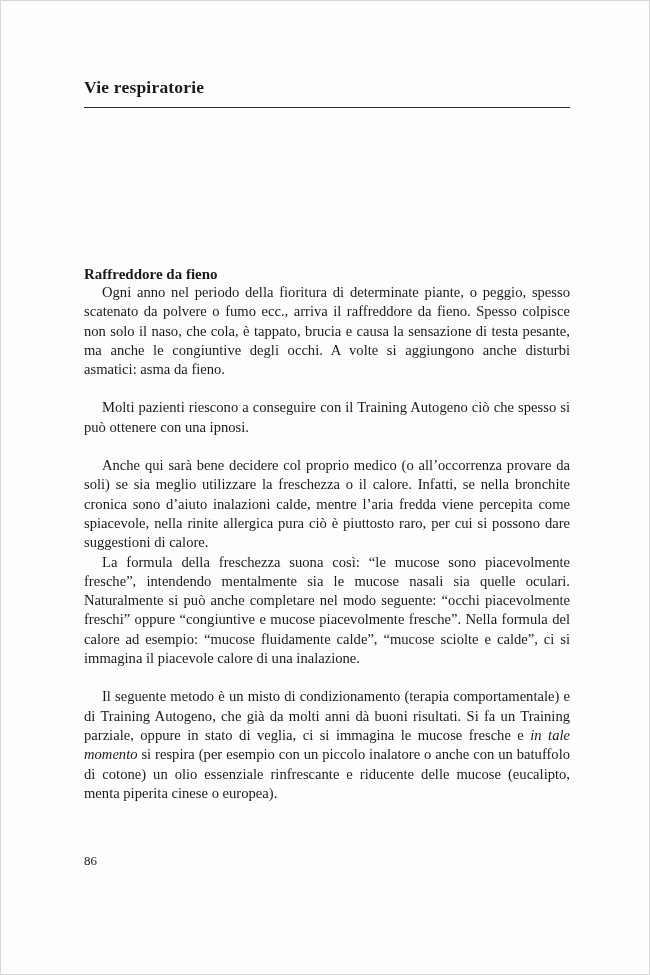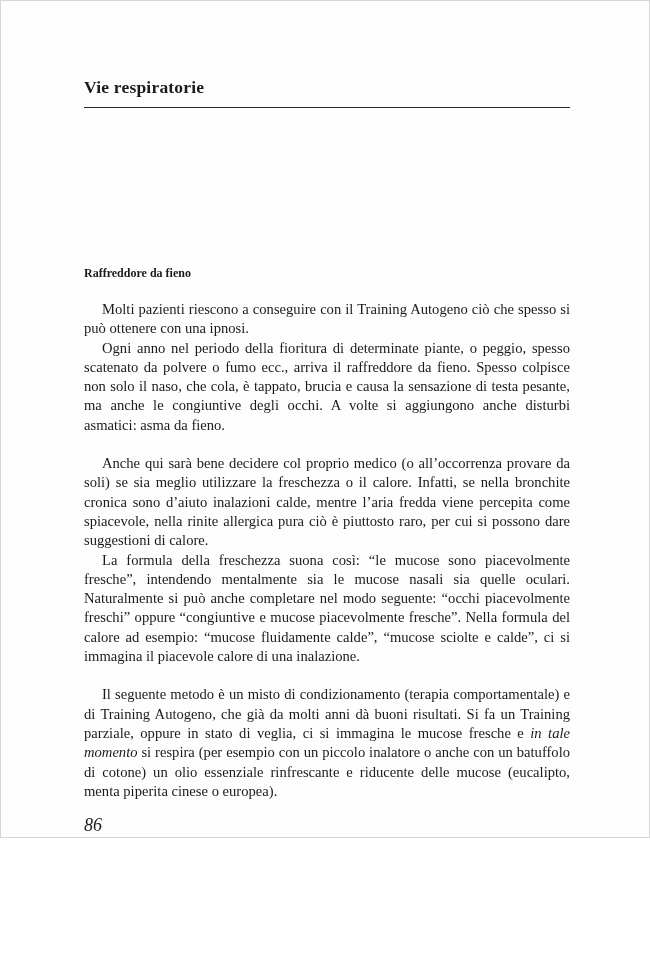--- a/index.html
+++ b/index.html
@@ -9,21 +9,21 @@
   }
   body {
     width: 650px;
     height: 975px;
     font-family: "Liberation Serif", "DejaVu Serif", serif;
     color: #1a1a1a;
   }
   .page {
     position: relative;
     width: 650px;
-    height: 838px;
+    height: 975px;
     box-sizing: border-box;
     background: #fefefe;
     border: 1px solid #d6d6d6;
     overflow: hidden;
   }
   .content {
     position: absolute;
     left: 83px;
     top: 76px;
     width: 486px;
@@ -34,56 +34,55 @@
     margin: 0 0 9px 0;
     letter-spacing: 0.2px;
   }
   .title-rule {
     border: none;
     border-top: 1.6px solid #2a2a2a;
     margin: 0;
     width: 100%;
   }
   .section-heading {
-    font-size: 12px;
+    font-size: 15px;
     font-weight: bold;
     margin: 158px 0 0 0;
   }
   .body-text p.para {
     margin: 0;
     font-size: 14.6px;
     line-height: 19.3px;
     text-align: justify;
     text-align-last: left;
     text-indent: 18px;
   }
   .body-text p.para.space-before {
     margin-top: 19px;
   }
   .italic {
     font-style: italic;
   }
   .page-number {
     position: absolute;
     left: 83px;
-    top: 814px;
-    font-size: 18px;
-    font-style: italic;
+    top: 852px;
+    font-size: 13px;
   }
 </style>
 </head>
 <body>
 
 <div class="page">
   <div class="content">
     <h1 class="page-title">Vie respiratorie</h1>
     <hr class="title-rule">
     <h2 class="section-heading">Raffreddore da fieno</h2>
     <div class="body-text">
+        <p class="para"><span>Ogni anno nel periodo della fioritura di determinate piante, o peggio, spesso scatenato da polvere o fumo ecc., arriva il raffreddore da fieno. Spesso colpisce non solo il naso, che cola, è tappato, brucia e causa la sensazione di testa pesante, ma anche le congiuntive degli occhi. A volte si aggiungono anche disturbi asmatici: asma da fieno.</span></p>
         <p class="para space-before"><span>Molti pazienti riescono a conseguire con il Training Autogeno ciò che spesso si può ottenere con una ipnosi.</span></p>
-        <p class="para"><span>Ogni anno nel periodo della fioritura di determinate piante, o peggio, spesso scatenato da polvere o fumo ecc., arriva il raffreddore da fieno. Spesso colpisce non solo il naso, che cola, è tappato, brucia e causa la sensazione di testa pesante, ma anche le congiuntive degli occhi. A volte si aggiungono anche disturbi asmatici: asma da fieno.</span></p>
         <p class="para space-before"><span>Anche qui sarà bene decidere col proprio medico (o all’occorrenza provare da soli) se sia meglio utilizzare la freschezza o il calore. Infatti, se nella bronchite cronica sono d’aiuto inalazioni calde, mentre l’aria fredda viene percepita come spiacevole, nella rinite allergica pura ciò è piuttosto raro, per cui si possono dare suggestioni di calore.</span></p>
         <p class="para"><span>La formula della freschezza suona così: “le mucose sono piacevolmente fresche”, intendendo mentalmente sia le mucose nasali sia quelle oculari. Naturalmente si può anche completare nel modo seguente: “occhi piacevolmente freschi” oppure “congiuntive e mucose piacevolmente fresche”. Nella formula del calore ad esempio: “mucose fluidamente calde”, “mucose sciolte e calde”, ci si immagina il piacevole calore di una inalazione.</span></p>
         <p class="para space-before"><span>Il seguente metodo è un misto di condizionamento (terapia comportamentale) e di Training Autogeno, che già da molti anni dà buoni risultati. Si fa un Training parziale, oppure in stato di veglia, ci si immagina le mucose fresche e </span><span class="italic">in tale momento</span><span> si respira (per esempio con un piccolo inalatore o anche con un batuffolo di cotone) un olio essenziale rinfrescante e riducente delle mucose (eucalipto, menta piperita cinese o europea).</span></p>
       </div>
   </div>
   <div class="page-number">86</div>
 </div>
 
 </body></html>

